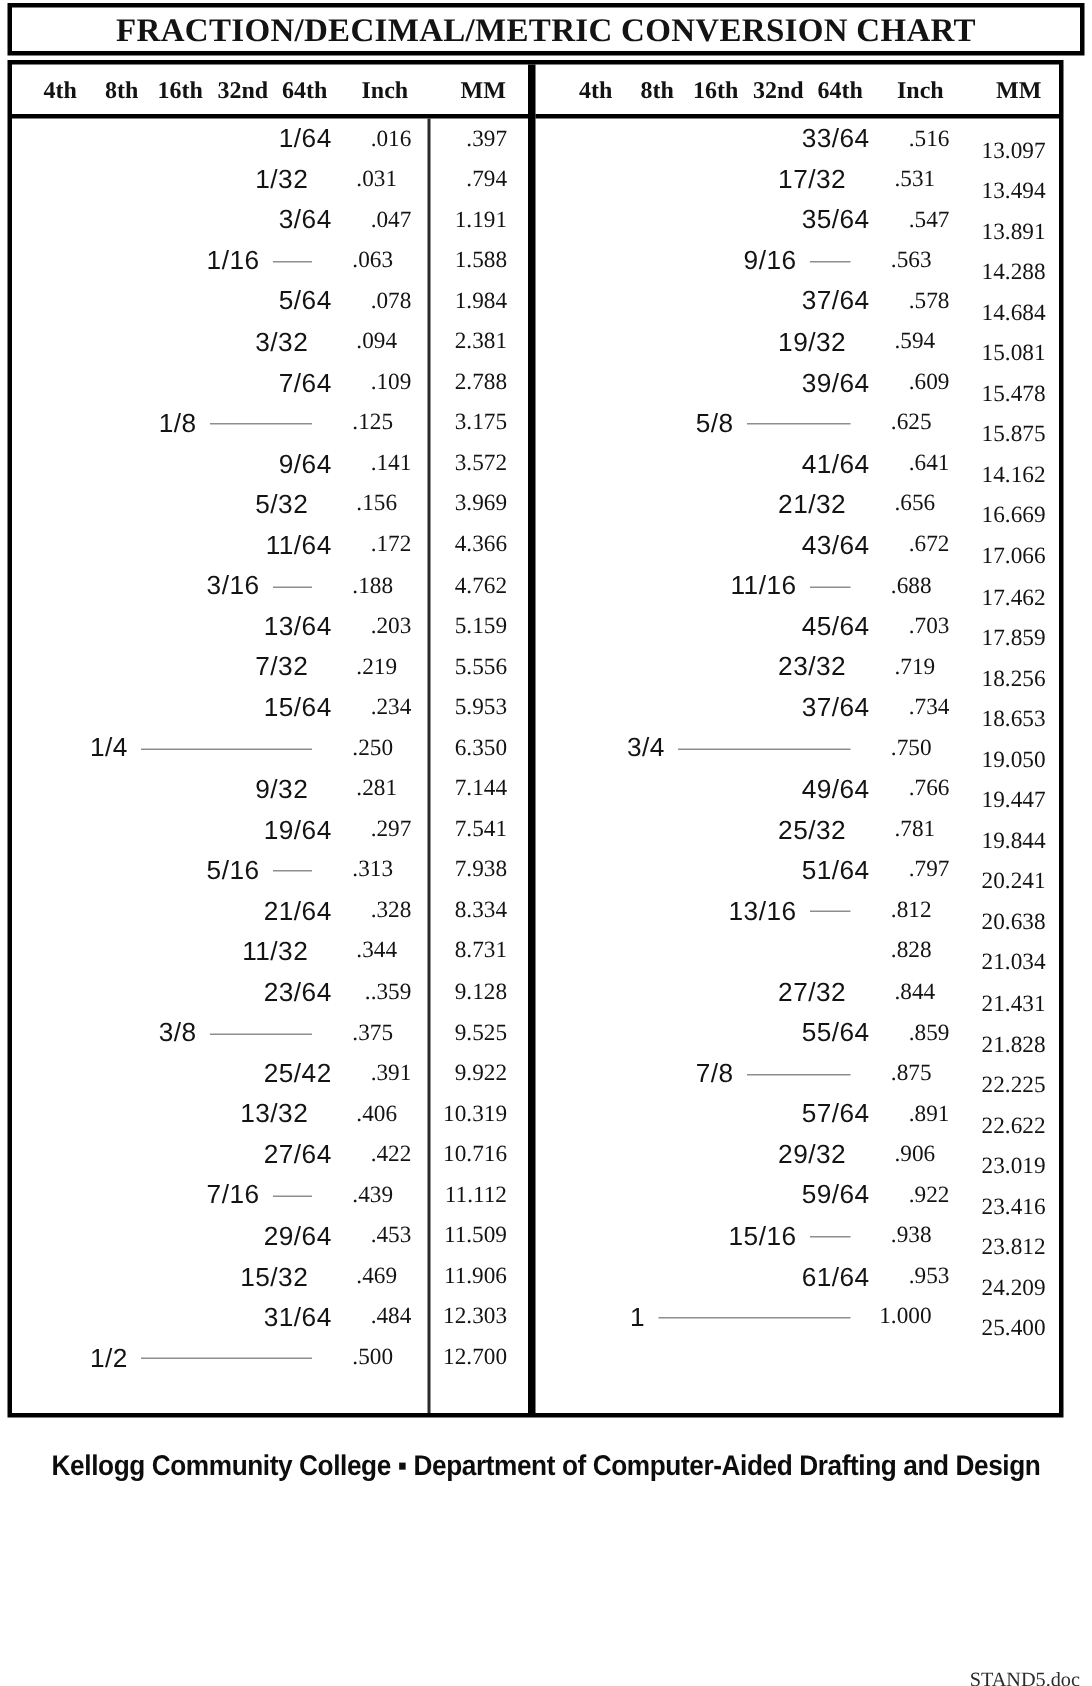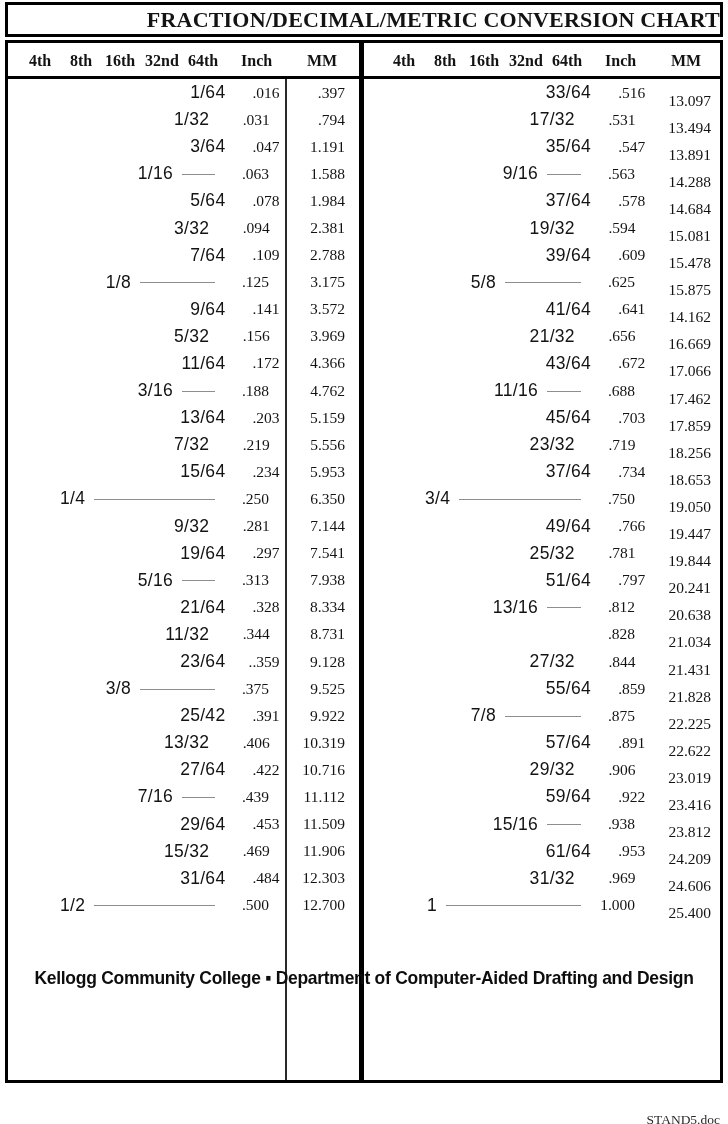--- a/index.html
+++ b/index.html
@@ -7,30 +7,30 @@
     width:728px;height:1124px;position:relative;overflow:hidden;
     background:#ffffff;color:#131313;
     font-family:"Liberation Sans",sans-serif;
   }
   .page{position:absolute;inset:0;}
 
   
   .title-box{
     position:absolute;left:5px;right:5px;top:2px;height:35px;
     border:3px solid #000;box-sizing:border-box;
-    display:flex;align-items:center;justify-content:flex-end;
+    display:flex;align-items:center;justify-content:center;
   }
   .title-box h1{
     margin:0;font-family:"Liberation Serif",serif;font-weight:bold;
     font-size:22px;letter-spacing:.2px;white-space:nowrap;
   }
 
   
   .table-box{
-    position:absolute;left:5px;right:5px;top:40px;height:1043px;
+    position:absolute;left:5px;right:19px;top:40px;height:905px;
     border:3px solid #000;box-sizing:border-box;
     display:flex;
     justify-content:space-between;
   }
   .panel{position:relative;box-sizing:border-box;}
   .panel-left{width:50%;border-right:5px solid #000;}
   .panel-right{flex:1;--shift:8px;}
 
   
   .header-row{
@@ -524,28 +524,20 @@
             <span class="num inch">.938</span>
             <span class="num mm">23.812</span>
           </div>
           <div class="row">
             <span class="frac lv64">61/64</span>
             <span class="dashzone"></span>
             <span class="num inch">.953</span>
             <span class="num mm">24.209</span>
           </div>
           <div class="row">
-            <span class="frac lv32">31/32</span>
-            <span class="dashzone">
-              <span class="dashline"></span>
-            </span>
-            <span class="num inch">.969</span>
-            <span class="num mm">24.606</span>
-          </div>
-          <div class="row">
             <span class="frac lv1">1</span>
             <span class="dashzone">
               <span class="dashline"></span>
             </span>
             <span class="num inch">1.000</span>
             <span class="num mm">25.400</span>
           </div>
         </div>
     </div>
   </div>

